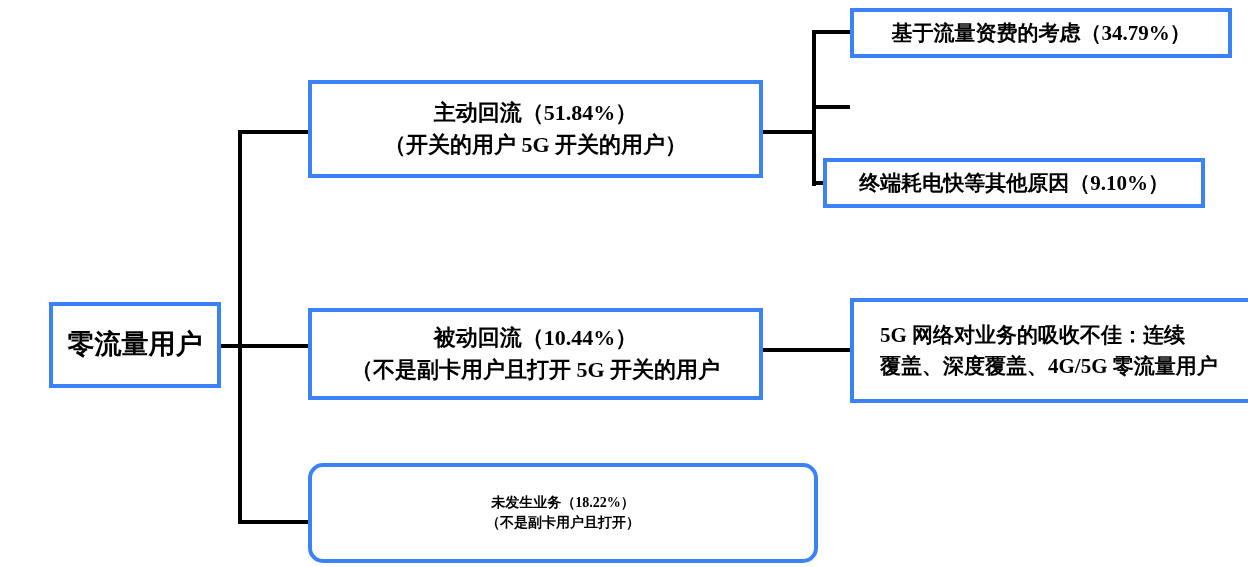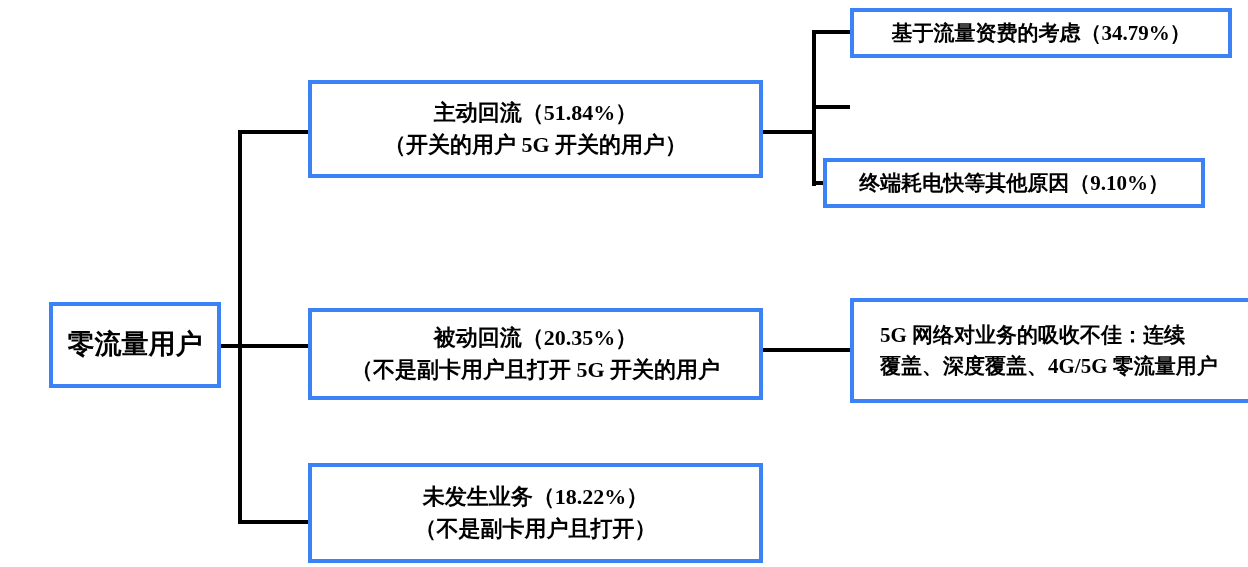--- a/index.html
+++ b/index.html
@@ -33,21 +33,21 @@
     white-space: nowrap;
   }
   .line {
     position: absolute;
     background: #000000;
   }
   
   .n-root { left: 11px;  top: 302px; width: 172px; height: 86px;  font-size: 27px; margin-left: 38px; }
   .n-b1   { left: 308px; top: 80px;  width: 455px; height: 98px;  font-size: 22px; }
   .n-b2   { left: 308px; top: 308px; width: 455px; height: 92px;  font-size: 22px; }
-  .n-b3   { left: 308px; top: 463px; width: 455px; height: 100px; font-size: 22px; }
+  .n-b3   { left: 308px; top: 463px; width: 510px; height: 100px; font-size: 14px; border-radius: 15px; }
   .n-s1   { left: 850px; top: 8px;   width: 382px; height: 50px;  font-size: 21px; }
   .n-s2   { left: 850px; top: 83px;  width: 382px; height: 50px;  font-size: 21px; }
   .n-s3   { left: 823px; top: 158px; width: 382px; height: 50px;  font-size: 21px; }
   .n-r2   { left: 850px; top: 298px; width: 416px; height: 105px; font-size: 21px;
             align-items: flex-start; text-align: right; padding-left: 26px; }
   
   .l-root-h   { left: 183px; top: 344px; width: 57px;  height: 4px; }
   .l-trunk-v  { left: 238px; top: 130px; width: 4px;   height: 394px; }
   .l-b1-stub  { left: 238px; top: 130px; width: 70px;  height: 4px; }
   .l-b2-stub  { left: 240px; top: 344px; width: 68px;  height: 4px; }
@@ -86,21 +86,21 @@
   </div>
 
   <div class="node n-s1">
     <div class="txt">基于流量资费的考虑（34.79%）</div>
   </div>
   <div class="node n-s3">
     <div class="txt">终端耗电快等其他原因（9.10%）</div>
   </div>
 
   <div class="node n-b2">
-    <div class="txt">被动回流（20.35%）</div>
+    <div class="txt">被动回流（10.44%）</div>
     <div class="txt">（不是副卡用户且打开 5G 开关的用户</div>
   </div>
 
   <div class="node n-r2">
     <div class="txt">5G 网络对业务的吸收不佳：连续</div>
     <div class="txt">覆盖、深度覆盖、4G/5G 零流量用户</div>
   </div>
 
   <div class="node n-b3">
     <div class="txt">未发生业务（18.22%）</div>

